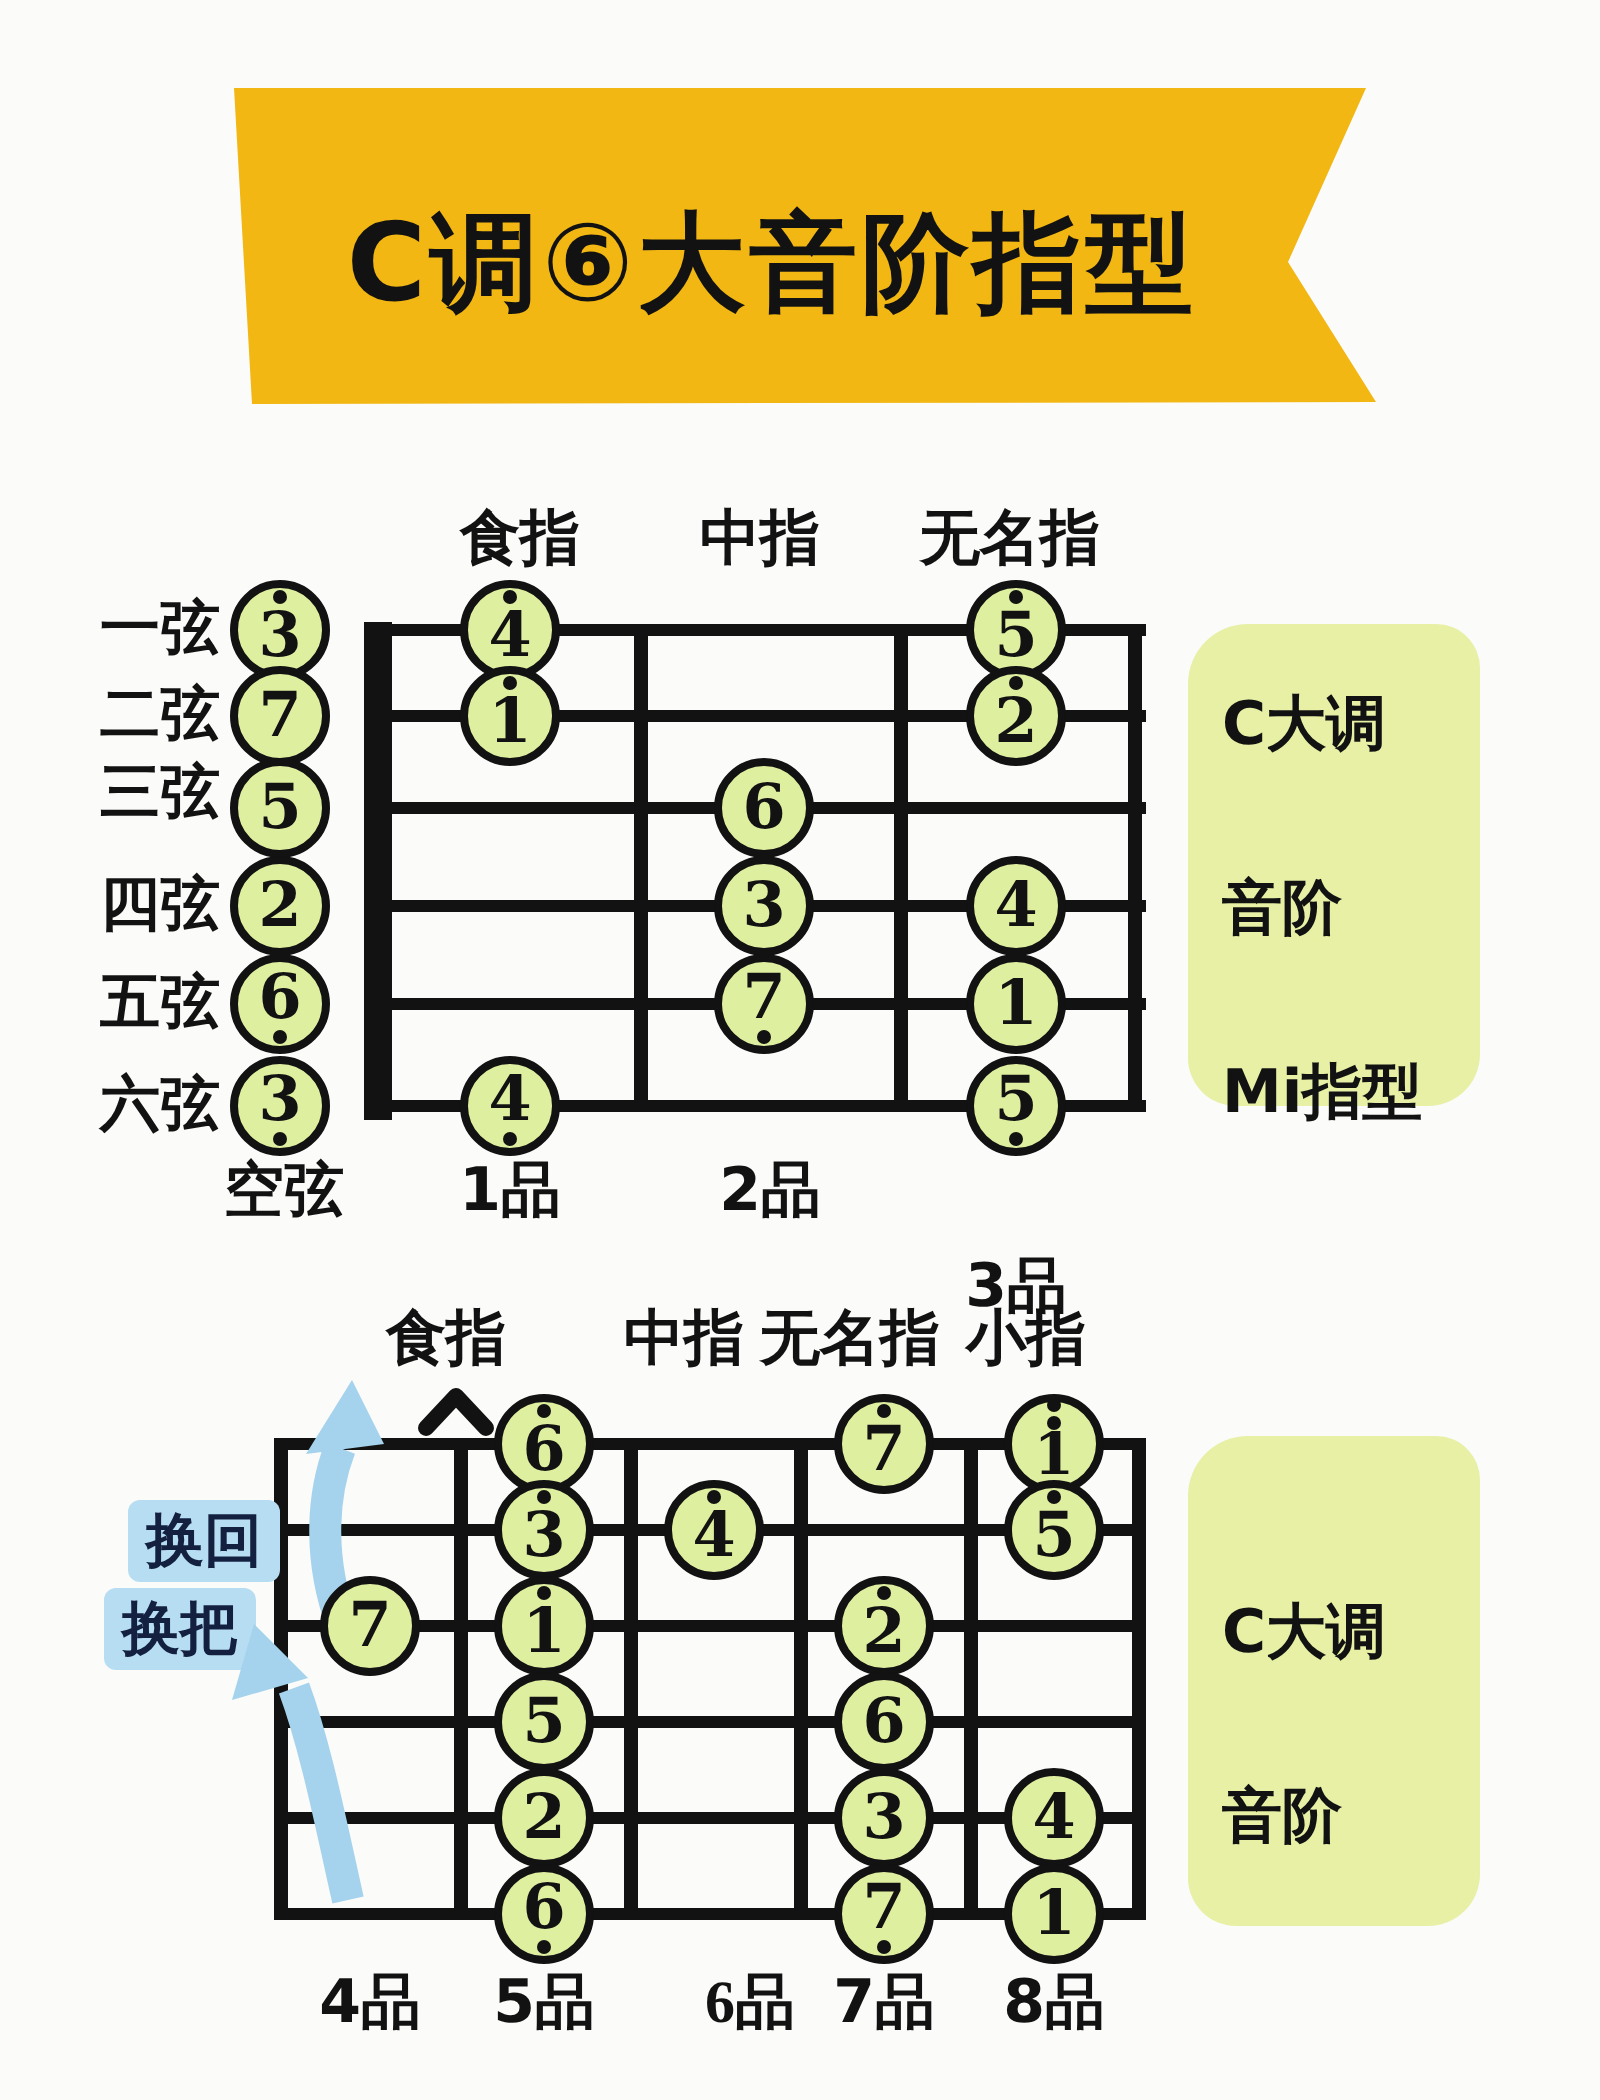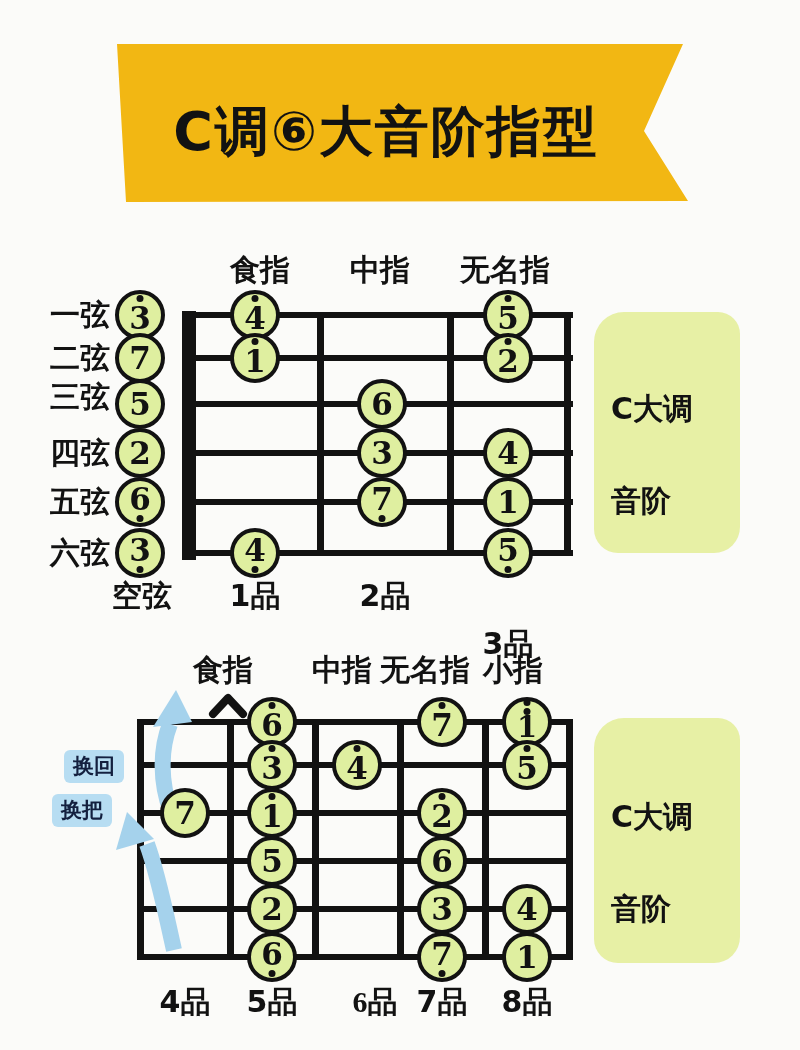--- a/index.html
+++ b/index.html
@@ -54,21 +54,21 @@
     position:absolute;left:594px;width:146px;
     background:var(--box-bg);
     border-radius:30px 22px 26px 24px;
     display:flex;flex-direction:column;justify-content:center;
     padding-left:17px;box-sizing:border-box;gap:15px;
   }
   .side-box .line{font-size:30px;font-weight:900;color:var(--ink);line-height:32px;margin-top:45px;}
   
   .badge{
     position:absolute;background:var(--badge-bg);color:var(--badge-ink);
-    font-size:21px;font-weight:900;line-height:1;
+    font-size:29px;font-weight:900;line-height:1;
     padding:6px 9px;border-radius:6px;white-space:nowrap;
   }
   svg.overlay{position:absolute;left:0;top:0;pointer-events:none;z-index:2;}
 </style>
 </head>
 <body style="--banner-bg: #f2b713; --ink: #121212; --note-fill: #dfefa0; --box-bg: #e7f0a5; --badge-bg: #b7ddf2; --badge-ink: #13203f; background: rgb(251, 251, 249);">
 
 <div class="banner">
   <div class="l1">C调⑥大音阶指型</div>
 </div>
@@ -155,20 +155,21 @@
       <div class="dot below"></div>
     </div>
     <div class="note" style="left: 483px; top: 528px;">
       <div class="num shift-up">5</div>
       <div class="dot below"></div>
     </div>
   </div>
 <div class="side-box" style="top:312px;height:241px;">
   <div class="line">C大调</div>
   <div class="line">音阶</div>
+  <div class="line">Mi指型</div>
 </div>
 
 <div id="fb2">
     <div class="hline" style="left: 137px; top: 719px; width: 436px;"></div>
     <div class="hline" style="left: 137px; top: 762px; width: 436px;"></div>
     <div class="hline" style="left: 137px; top: 810px; width: 436px;"></div>
     <div class="hline" style="left: 137px; top: 858px; width: 436px;"></div>
     <div class="hline" style="left: 137px; top: 906px; width: 436px;"></div>
     <div class="hline" style="left: 137px; top: 954px; width: 436px;"></div>
     <div class="vline" style="left: 137px; top: 719px; height: 241px;"></div>

